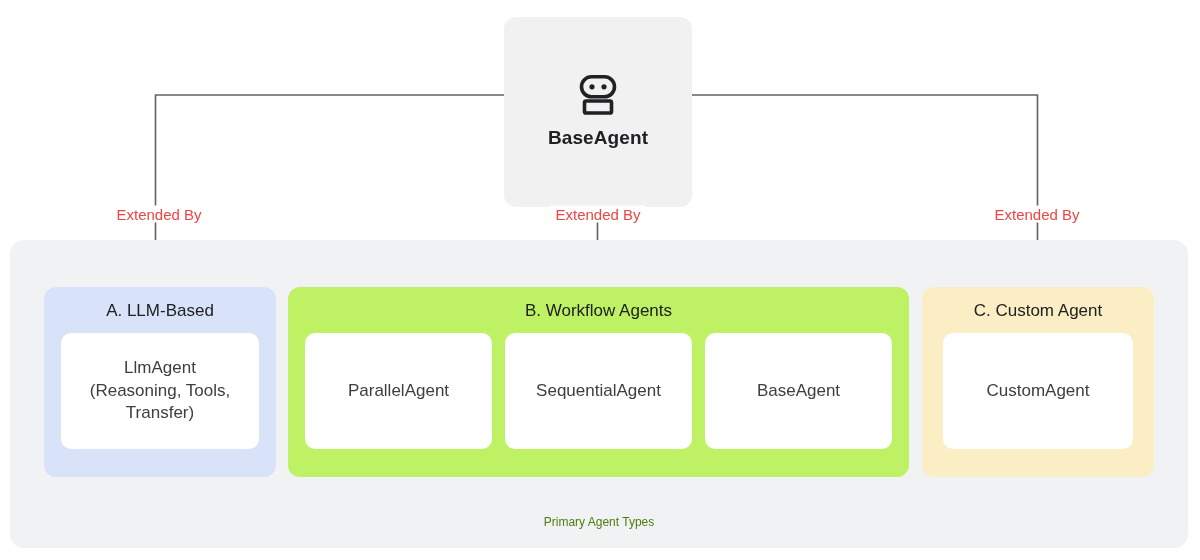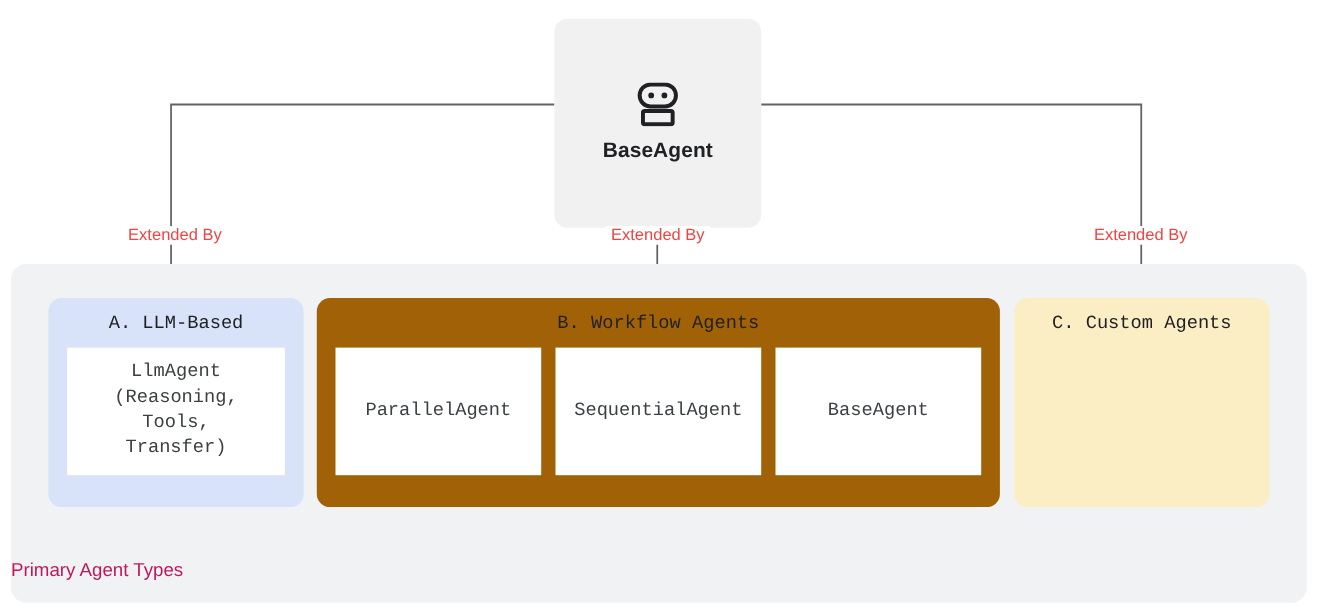--- a/index.html
+++ b/index.html
@@ -78,50 +78,49 @@
     width: 1178px;
     height: 308px;
     background: #f1f2f4;
     border-radius: 14px;
   }
   .panel-caption {
     position: absolute;
     left: 0;
     right: 0;
     bottom: 19px;
-    text-align: left;
-    font-size: 17px;
-    color: #be185d;
+    text-align: center;
+    font-size: 12px;
+    color: #4d7c0f;
   }
 
   
   .group {
     position: absolute;
-    top: 271px;
+    top: 287px;
     border-radius: 12px;
     box-sizing: border-box;
     padding-top: 14px;
-    font-family: Liberation Mono, monospace;
   }
   .group-title {
     text-align: center;
     font-size: 17px;
     color: #202124;
     margin-bottom: 12px;
   }
   .group-cards {
     display: flex;
     justify-content: center;
     align-items: stretch;
     gap: 13px;
     padding: 0 17px;
   }
   .card {
     background: #ffffff;
-    border-radius: 0;
+    border-radius: 10px;
     display: flex;
     align-items: center;
     justify-content: center;
     text-align: center;
     font-size: 17px;
     color: #3c4043;
     line-height: 1.35;
     box-sizing: border-box;
     padding: 6px 8px;
   }
@@ -131,21 +130,21 @@
     width: 232px;
     height: 190px;
     background: #d8e2f9;
   }
   #group-a .card { width: 198px; height: 116px; }
 
   #group-b {
     left: 288px;
     width: 621px;
     height: 190px;
-    background: #a16207;
+    background: #bef264;
   }
   #group-b .card { width: 188px; height: 116px; }
 
   #group-c {
     left: 922px;
     width: 232px;
     height: 190px;
     background: #fbeec4;
   }
   #group-c .card { width: 190px; height: 116px; }
@@ -201,16 +200,19 @@
   <div class="group" id="group-b">
     <div class="group-title">B. Workflow Agents</div>
     <div class="group-cards">
       <div class="card">ParallelAgent</div>
       <div class="card">SequentialAgent</div>
       <div class="card">BaseAgent</div>
     </div>
   </div>
 
   <div class="group" id="group-c">
-    <div class="group-title">C. Custom Agents</div>
+    <div class="group-title">C. Custom Agent</div>
+    <div class="group-cards">
+      <div class="card">CustomAgent</div>
+    </div>
   </div>
 
 </div>
 
 </body></html>

